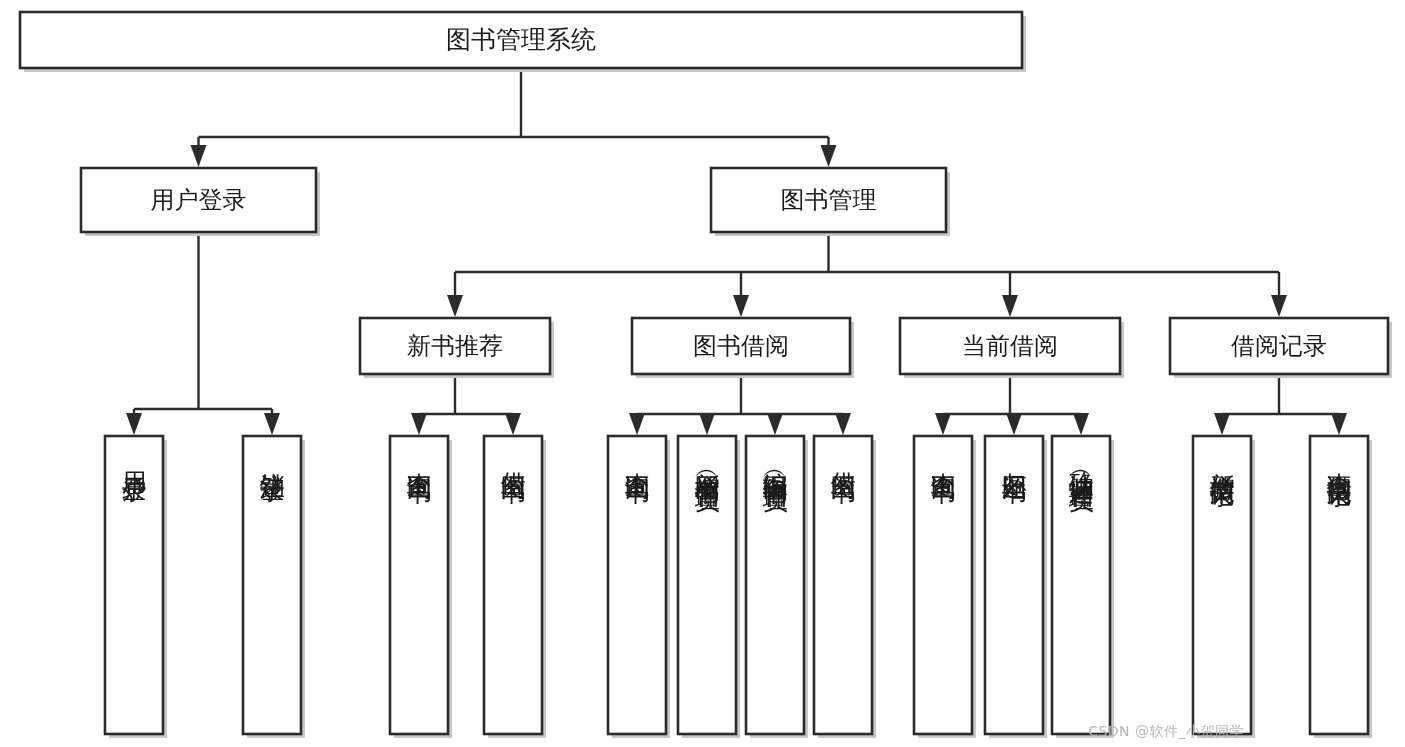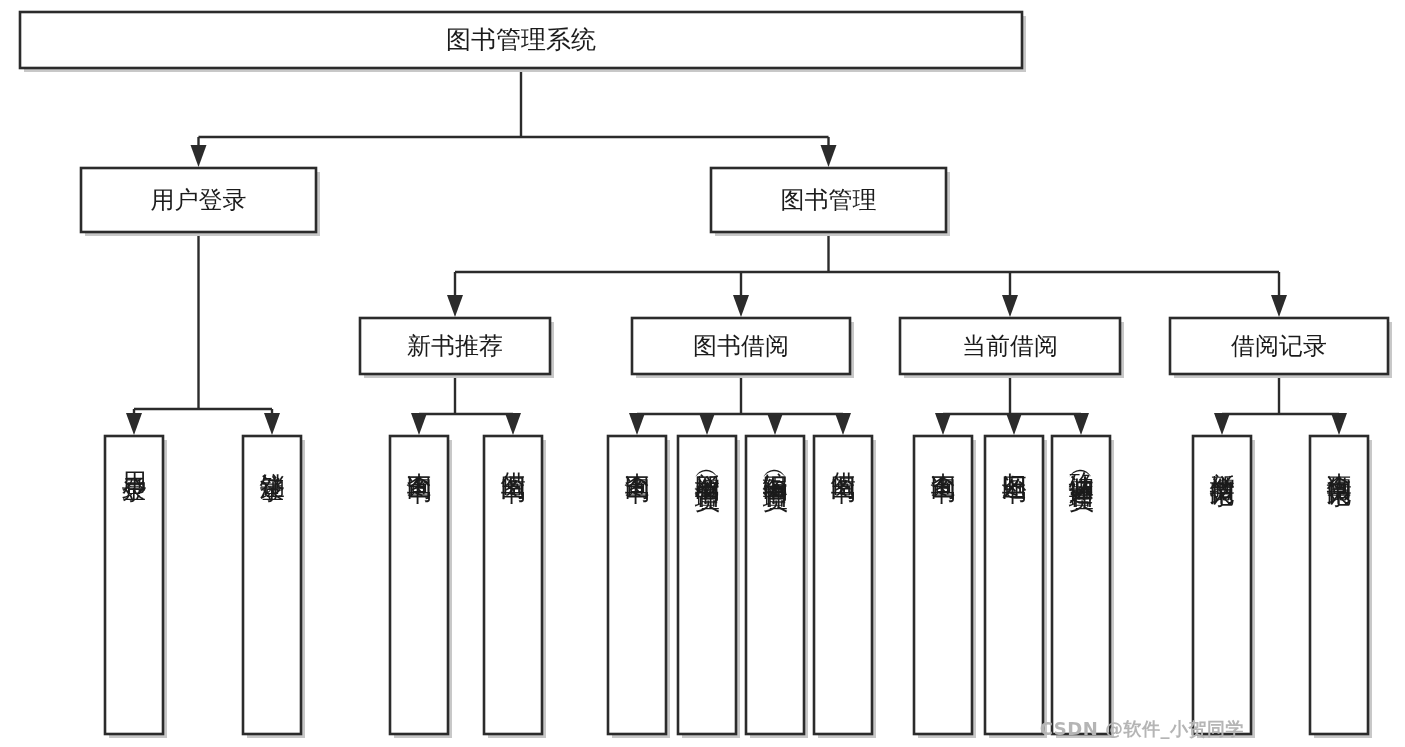--- a/index.html
+++ b/index.html
@@ -70,25 +70,24 @@
     line-height: 1.02;
     letter-spacing: 2.5px;
     color: #1b1b1b;
     white-space: nowrap;
   }
   .watermark {
     position: absolute;
     right: 10px;
     bottom: 6px;
     font-family: "DejaVu Sans", "Liberation Sans", sans-serif;
-    font-size: 18px;
+    font-size: 14px;
     color: #b5b5b5;
     letter-spacing: 0.5px;
     white-space: nowrap;
-    font-weight: bold;
   }
 </style>
 </head>
 <body>
 
 <div id="diagram-root">
 
   <svg class="diagram" viewBox="0 0 1405 747">
     <g id="connectors">
         <line x1="521" y1="68" x2="521" y2="137" class="connector"></line>

